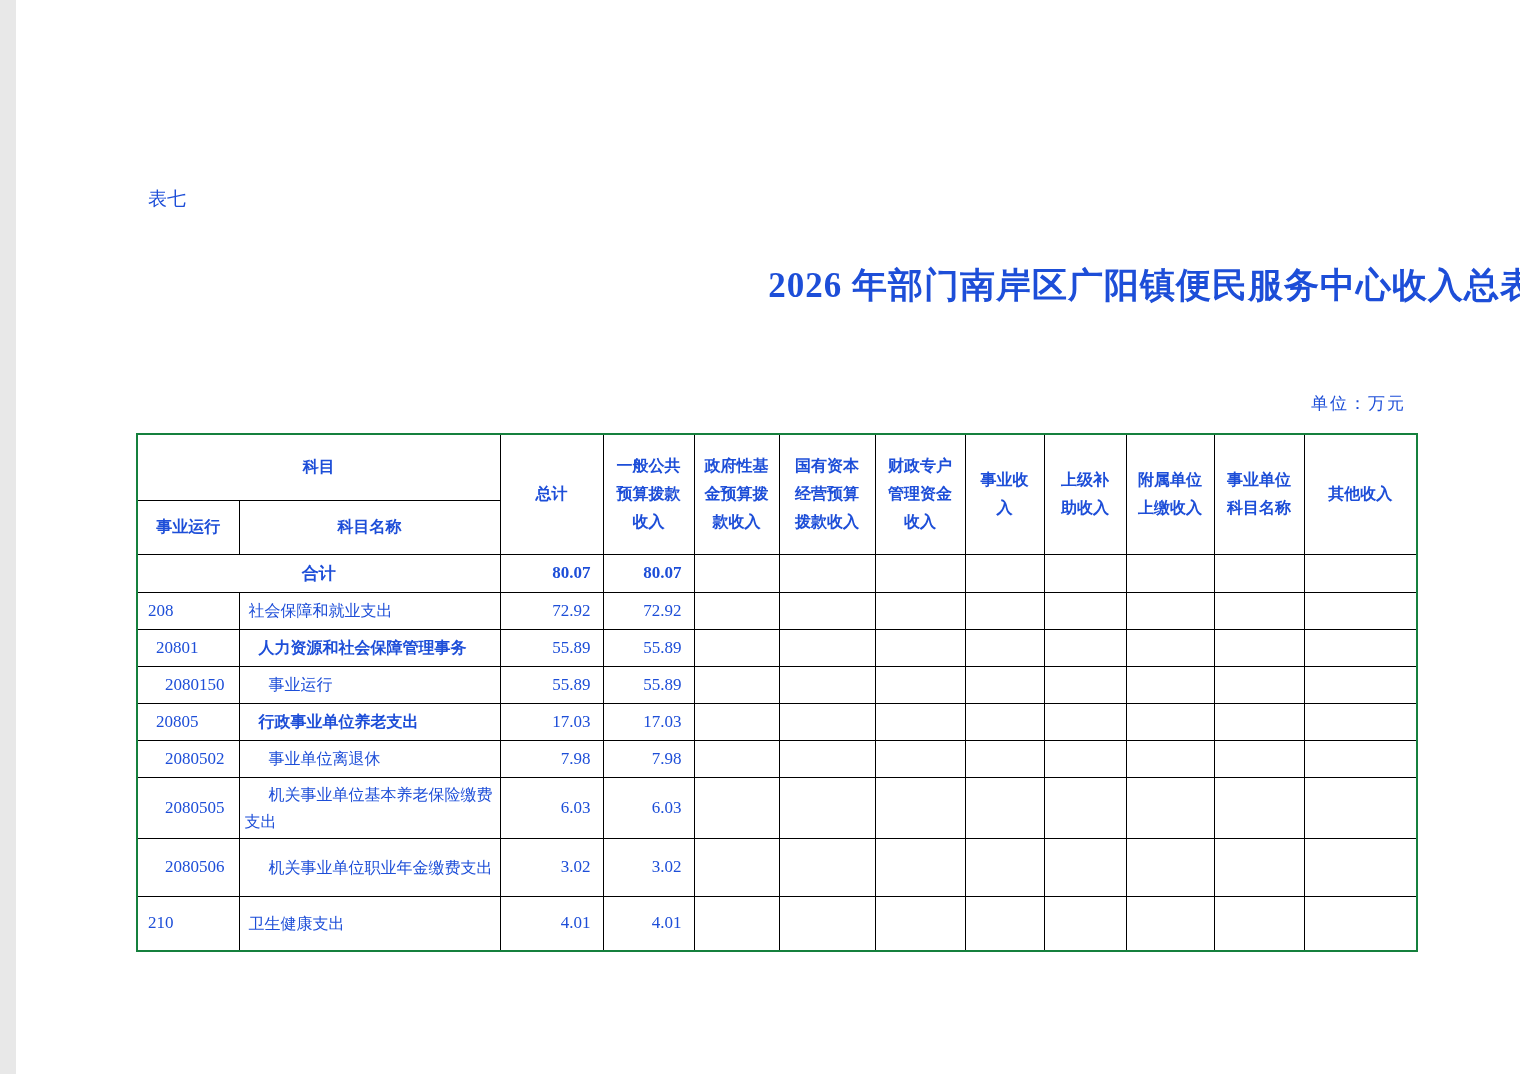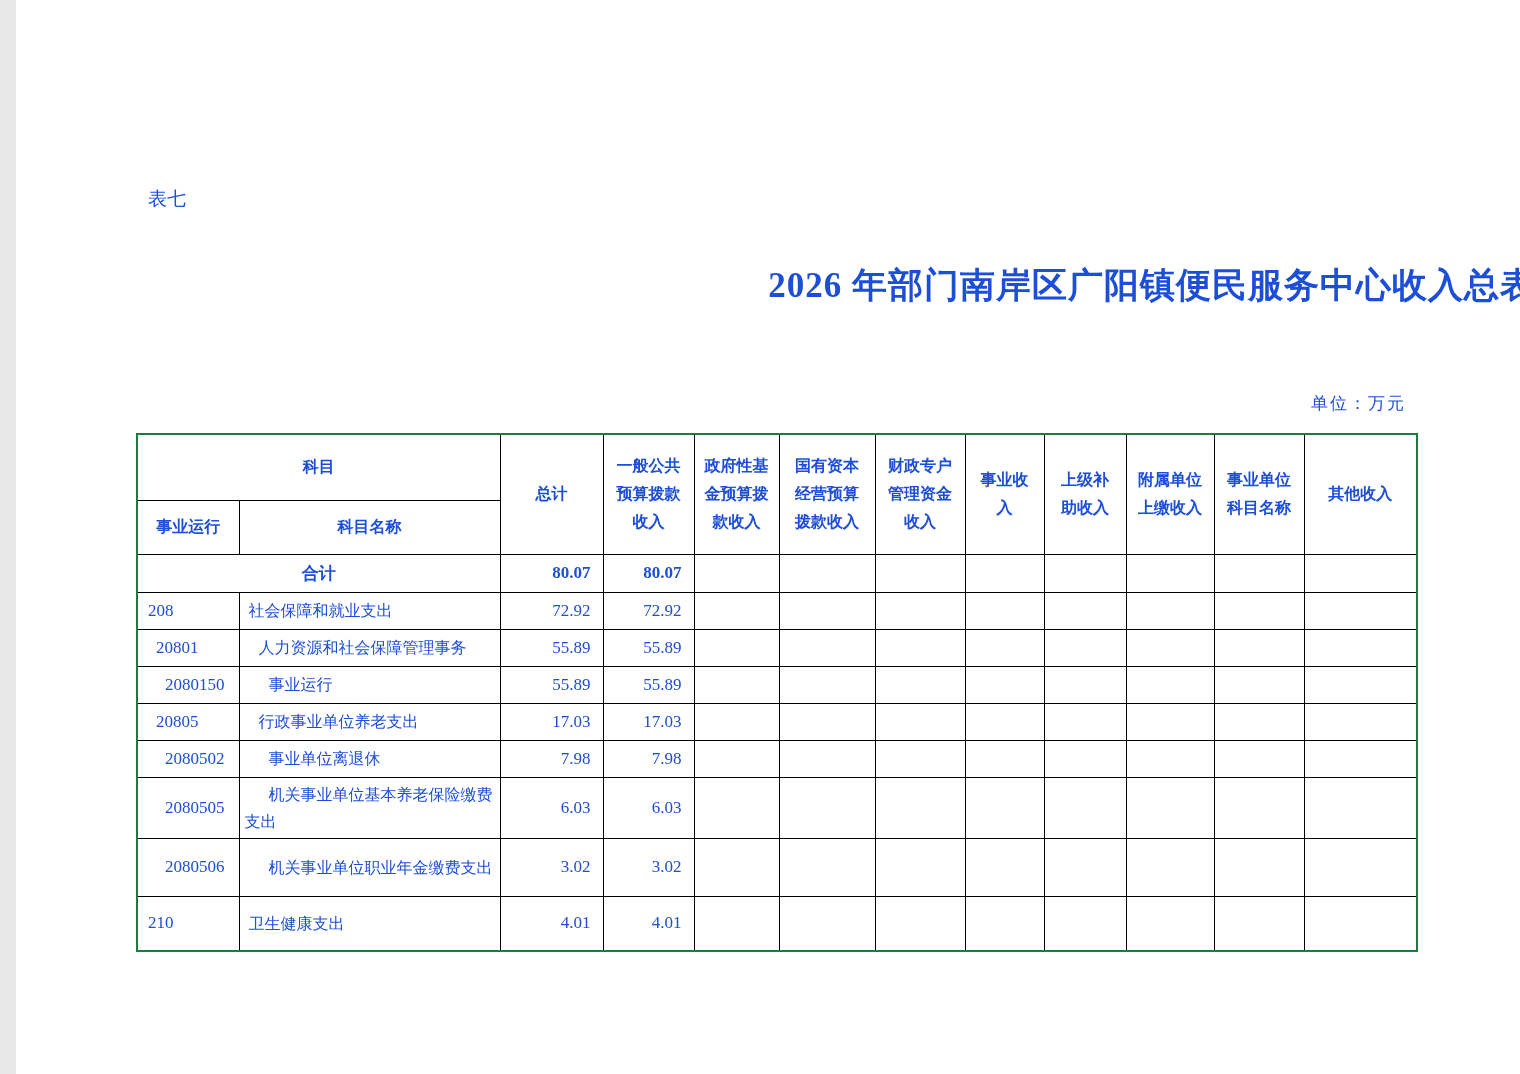--- a/index.html
+++ b/index.html
@@ -48,21 +48,21 @@
   tr.row-tall { height:58px; }
   tr.row-last { height:55px; }
   td.num { text-align:right; padding-right:12px; }
   td.code { text-align:left; padding-left:10px; }
   td.code.l1 { padding-left:18px; }
   td.code.l2 { padding-left:27px; }
   td.name {
     font-size:16px; line-height:27px;
     padding:3px 6px 3px 5px; text-indent:4px; text-align:left;
   }
-  td.name.n1 { text-indent:14px; }
+  td.name.n1 { text-indent:14px;font-weight:bold; }
   td.name.n2 { text-indent:24px; }
   tr.summary-row td { font-weight:bold; }
   td.sum-label { text-align:center; font-size:17px; }
 </style>
 </head>
 <body>
 
 <div class="page">
 
   <div class="sheet-label">表七</div>

